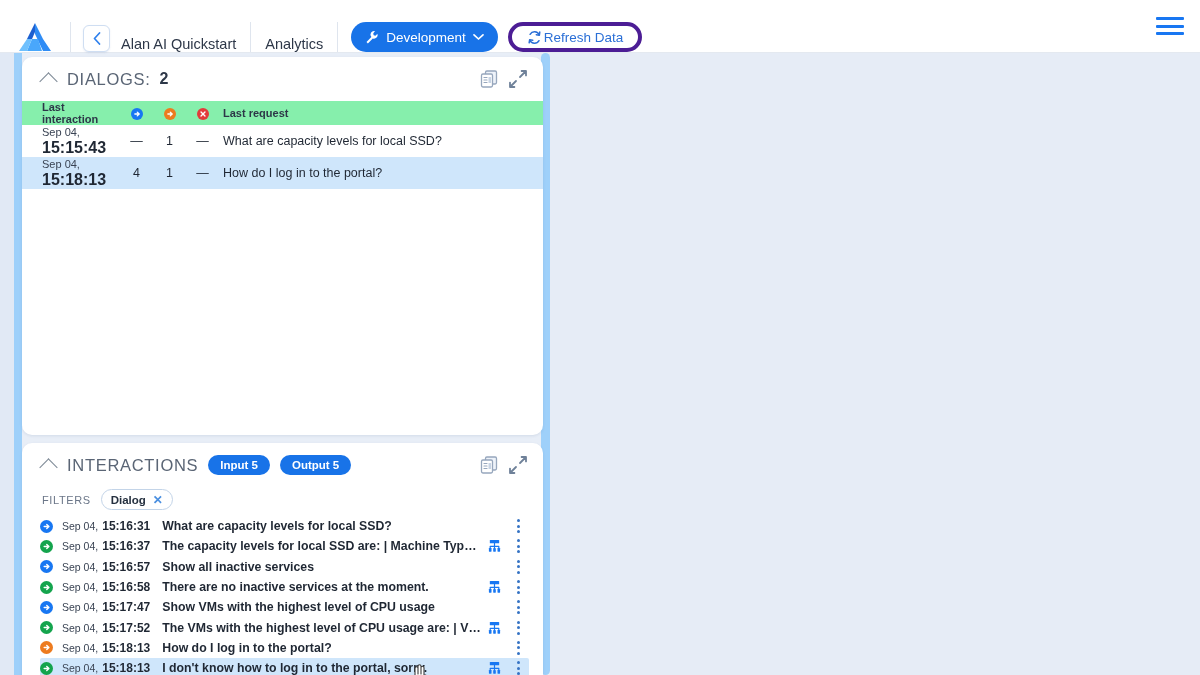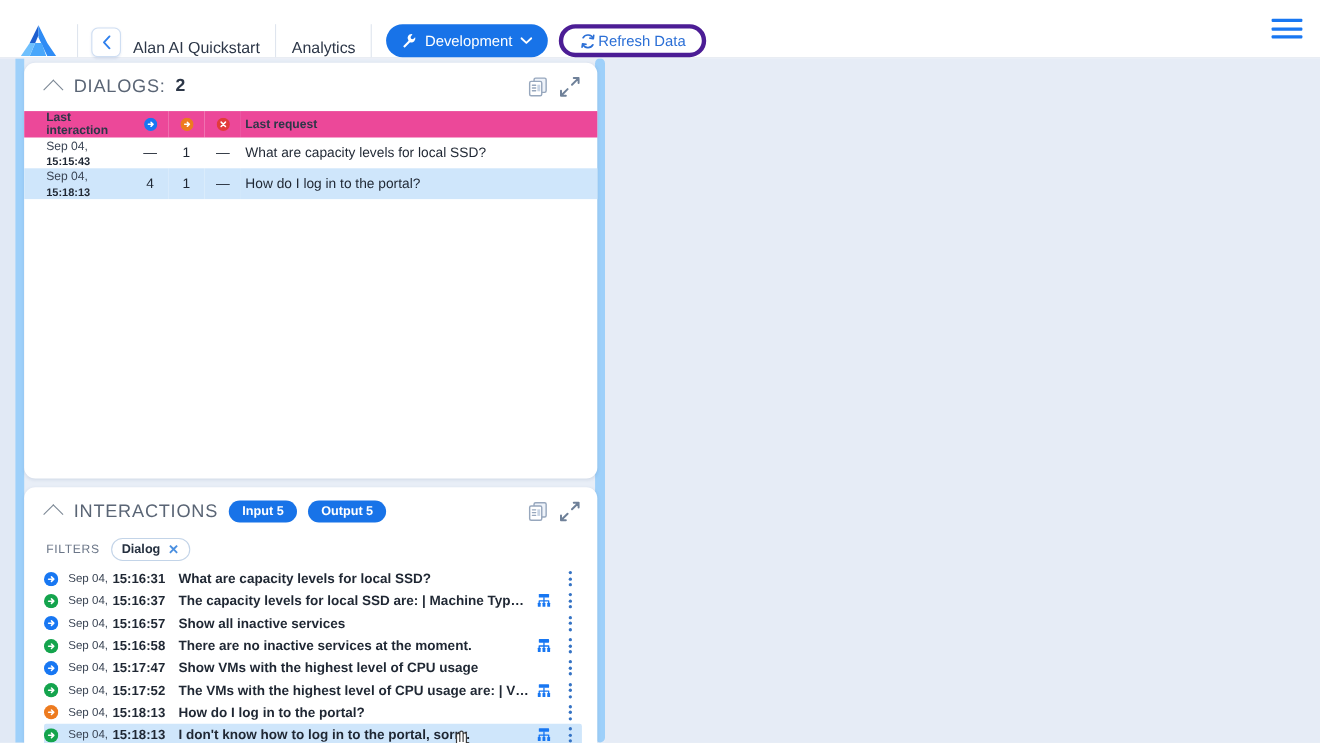--- a/index.html
+++ b/index.html
@@ -96,32 +96,32 @@
     border-radius: 11px; height: 20px; padding: 0 12px;
     font-size: 11.5px; font-weight: 700;
     display: flex; align-items: center; margin-left: 10px;
   }
   .head-icons { position: absolute; right: 14px; top: 11px; display: flex; gap: 7px; align-items: center; }
   .hi { width: 22px; height: 22px; display: block; }
 
   
   .dtable { width: 100%; border-collapse: collapse; table-layout: fixed; }
   .dtable th {
-    background: #ec4899; font-size: 11px; font-weight: 700; color: #2d3748;
+    background: #86efac; font-size: 11px; font-weight: 700; color: #2d3748;
     text-align: left; height: 21px; padding: 0; vertical-align: middle;
   }
   .dtable td {
     font-size: 12.5px; color: #1f2733; height: 20px; padding: 0; vertical-align: middle;
   }
   .dtable tr.alt td { background: #cfe6fb; margin-top: 30px; }
   .c-time { width: 98px; padding-left: 20px !important; }
   .c-n { width: 33px; text-align: center !important; }
   .c-req { padding-left: 4px !important; }
   .t-date { font-size: 11px; color: #3a4454; }
-  .t-clock { font-weight: 700; font-size: 10px; color: #1f2733; }
+  .t-clock { font-weight: 700; font-size: 16px; color: #1f2733; }
   .circ { width: 12px; height: 12px; display: inline-block; vertical-align: middle; }
 
   
   .filters-row { display: flex; align-items: center; padding: 2px 0 6px 20px; }
   .filters-label { font-size: 11px; letter-spacing: .6px; color: #6b7688; font-weight: 400; text-align: center; }
   .chip {
     display: flex; align-items: center; gap: 7px;
     border: 1px solid #c3d4e8; border-radius: 12px;
     height: 21px; padding: 0 9px; margin-left: 10px;
     font-size: 11.5px; font-weight: 700; color: #25303f; background: #fff;

